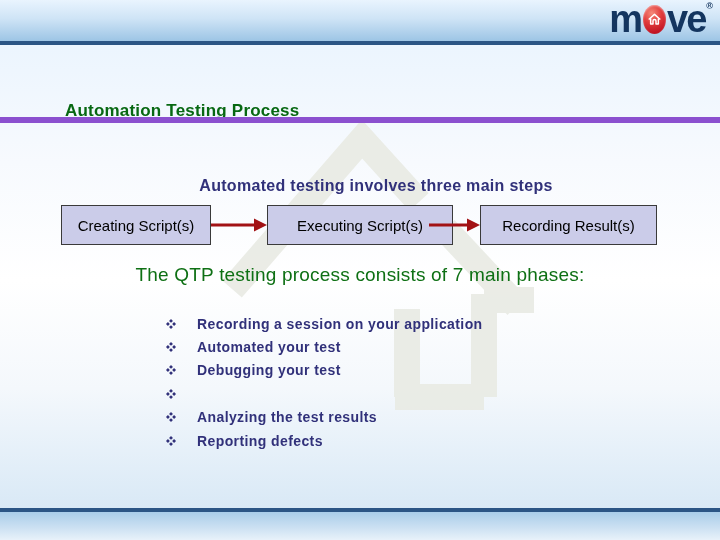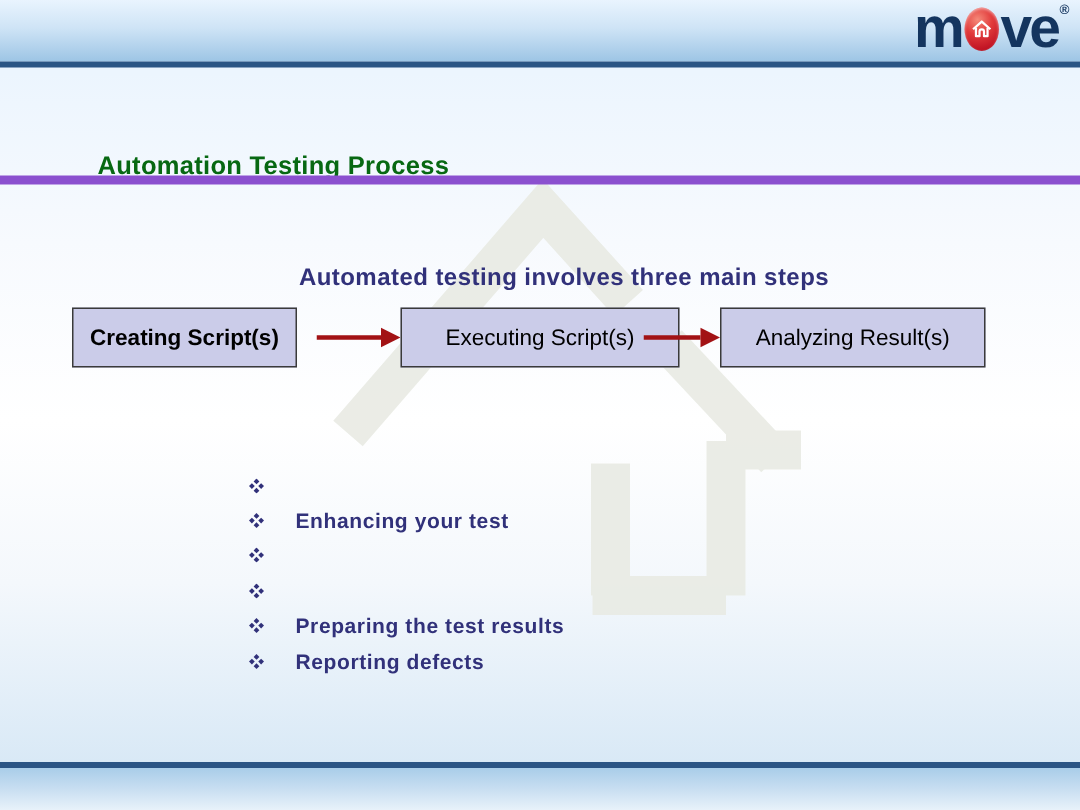--- a/index.html
+++ b/index.html
@@ -28,21 +28,21 @@
   .watermark{position:absolute;left:212px;top:114px;opacity:.9;}
   
   .title{position:absolute;left:48px;top:84px;margin:17px;font-size:17px;font-weight:700;
     color:#076812;letter-spacing:.2px;}
   .purple-rule{position:absolute;left:0;top:117px;width:720px;height:6px;background:#8B50CF;}
   .heading{position:absolute;left:0;top:161px;width:720px;margin:16px;text-align:center;
     font-size:16px;font-weight:700;color:#31317A;letter-spacing:.3px;}
   
   .stepbox{position:absolute;top:205px;height:40px;line-height:40px;text-align:center;
     background:#CBCCE9;border:1px solid #3A3A3A;font-size:15px;color:#000;box-sizing:border-box;}
-  .box1{left:48px;width:150px;font-weight:bold;}
+  .box1{left:61px;width:150px;}
   .box2{left:267px;width:186px;}
   .box3{left:480px;width:177px;}
   .arrow{position:absolute;top:217px;}
   .arrow1{left:211px;}
   .arrow2{left:429px;}
   
   .phases-heading{position:absolute;left:0;top:264px;width:720px;margin:0;text-align:center;
     font-size:19px;font-weight:400;color:#0E7014;letter-spacing:.2px;}
   .phases{position:absolute;left:166px;top:312px;margin:0;padding:0;list-style:none;}
   .phases li{display:flex;align-items:center;height:23.4px;}
@@ -90,75 +90,78 @@
   <div class="stepbox box1">Creating Script(s)</div>
   <svg class="arrow arrow1" width="56" height="16" viewBox="0 0 56 16">
     <line x1="0" y1="8" x2="43" y2="8" stroke="#A21215" stroke-width="3"></line>
     <polygon points="43,1.5 56,8 43,14.5" fill="#A21215"></polygon>
   </svg>
   <div class="stepbox box2">Executing Script(s)</div>
   <svg class="arrow arrow2" width="51" height="16" viewBox="0 0 51 16">
     <line x1="0" y1="8" x2="38" y2="8" stroke="#A21215" stroke-width="3"></line>
     <polygon points="38,1.5 51,8 38,14.5" fill="#A21215"></polygon>
   </svg>
-  <div class="stepbox box3">Analyzing Result(s)</div>
+  <div class="stepbox box3">Recording Result(s)</div>
 
+  <h3 class="phases-heading">The QTP testing process consists of 7 main phases:</h3>
 
   <ul class="phases">
     <li>
       <svg class="bullet" width="10" height="10" viewBox="0 0 12 12">
           <g fill="#31317A">
             <path d="M6 0l2.3 2.3L6 4.6 3.7 2.3z"></path>
             <path d="M0 6l2.3-2.3L4.6 6 2.3 8.3z"></path>
             <path d="M12 6L9.7 3.7 7.4 6l2.3 2.3z"></path>
             <path d="M6 12l2.3-2.3L6 7.4 3.7 9.7z"></path>
           </g>
         </svg>
+      <span>Recording a session on your application</span>
     </li>
     <li>
       <svg class="bullet" width="10" height="10" viewBox="0 0 12 12">
           <g fill="#31317A">
             <path d="M6 0l2.3 2.3L6 4.6 3.7 2.3z"></path>
             <path d="M0 6l2.3-2.3L4.6 6 2.3 8.3z"></path>
             <path d="M12 6L9.7 3.7 7.4 6l2.3 2.3z"></path>
             <path d="M6 12l2.3-2.3L6 7.4 3.7 9.7z"></path>
           </g>
         </svg>
-      <span>Enhancing your test</span>
+      <span>Automated your test</span>
+    </li>
+    <li>
+      <svg class="bullet" width="10" height="10" viewBox="0 0 12 12">
+          <g fill="#31317A">
+            <path d="M6 0l2.3 2.3L6 4.6 3.7 2.3z"></path>
+            <path d="M0 6l2.3-2.3L4.6 6 2.3 8.3z"></path>
+            <path d="M12 6L9.7 3.7 7.4 6l2.3 2.3z"></path>
+            <path d="M6 12l2.3-2.3L6 7.4 3.7 9.7z"></path>
+          </g>
+        </svg>
+      <span>Debugging your test</span>
     </li>
     <li>
       <svg class="bullet" width="10" height="10" viewBox="0 0 12 12">
           <g fill="#31317A">
             <path d="M6 0l2.3 2.3L6 4.6 3.7 2.3z"></path>
             <path d="M0 6l2.3-2.3L4.6 6 2.3 8.3z"></path>
             <path d="M12 6L9.7 3.7 7.4 6l2.3 2.3z"></path>
             <path d="M6 12l2.3-2.3L6 7.4 3.7 9.7z"></path>
           </g>
         </svg>
     </li>
     <li>
       <svg class="bullet" width="10" height="10" viewBox="0 0 12 12">
           <g fill="#31317A">
             <path d="M6 0l2.3 2.3L6 4.6 3.7 2.3z"></path>
             <path d="M0 6l2.3-2.3L4.6 6 2.3 8.3z"></path>
             <path d="M12 6L9.7 3.7 7.4 6l2.3 2.3z"></path>
             <path d="M6 12l2.3-2.3L6 7.4 3.7 9.7z"></path>
           </g>
         </svg>
-    </li>
-    <li>
-      <svg class="bullet" width="10" height="10" viewBox="0 0 12 12">
-          <g fill="#31317A">
-            <path d="M6 0l2.3 2.3L6 4.6 3.7 2.3z"></path>
-            <path d="M0 6l2.3-2.3L4.6 6 2.3 8.3z"></path>
-            <path d="M12 6L9.7 3.7 7.4 6l2.3 2.3z"></path>
-            <path d="M6 12l2.3-2.3L6 7.4 3.7 9.7z"></path>
-          </g>
-        </svg>
-      <span>Preparing the test results</span>
+      <span>Analyzing the test results</span>
     </li>
     <li>
       <svg class="bullet" width="10" height="10" viewBox="0 0 12 12">
           <g fill="#31317A">
             <path d="M6 0l2.3 2.3L6 4.6 3.7 2.3z"></path>
             <path d="M0 6l2.3-2.3L4.6 6 2.3 8.3z"></path>
             <path d="M12 6L9.7 3.7 7.4 6l2.3 2.3z"></path>
             <path d="M6 12l2.3-2.3L6 7.4 3.7 9.7z"></path>
           </g>
         </svg>

